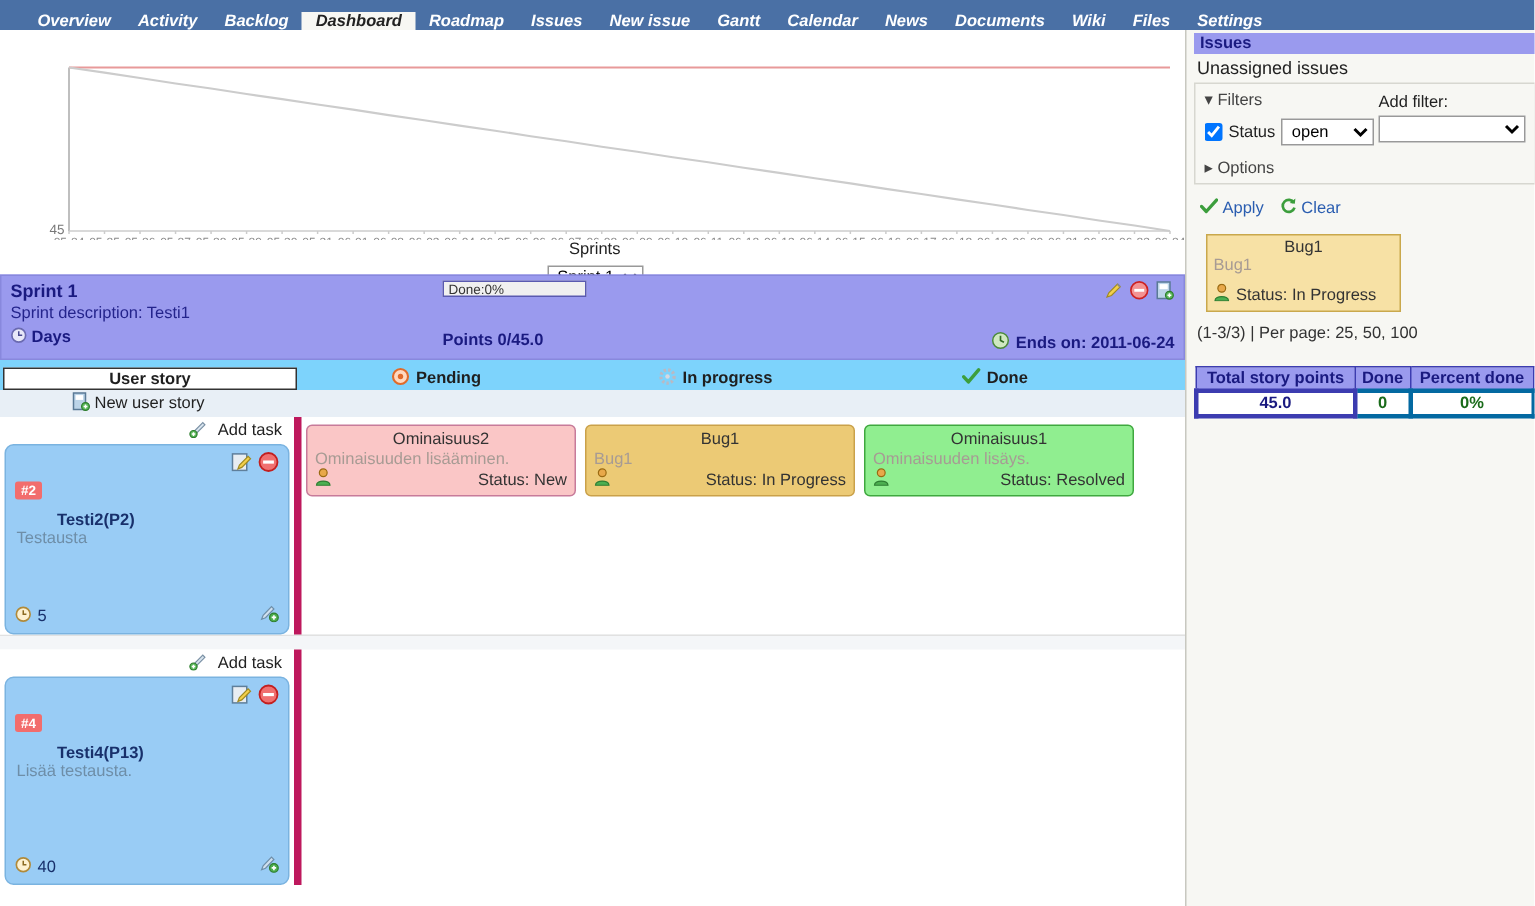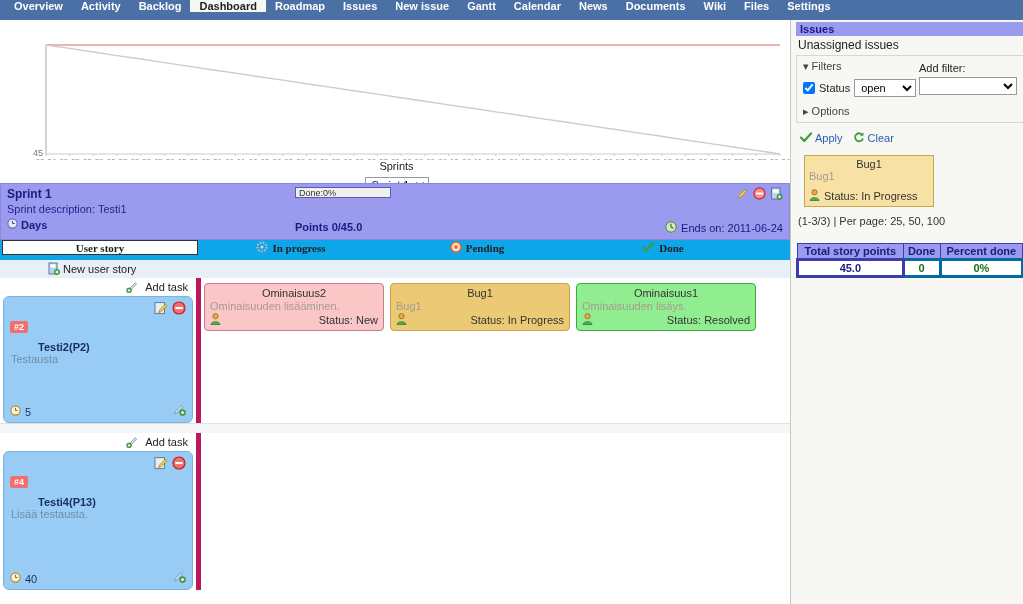--- a/index.html
+++ b/index.html
@@ -11,23 +11,24 @@
     font-family: "Liberation Sans", sans-serif;
     font-size: 11px;
     color: #333;
   }
 
   
   #topnav {
     height: 20px;
     background: #4a70a5;
     display: flex;
-    align-items: flex-start;
-    padding-left: 5px;
+    align-items: flex-end;
+    padding-left: 16px;
     position: relative;
+    font-style: italic;
   }
   #topnav .tab {
     display: flex; align-items: center;
     padding: 0 9px;
     color: #ffffff;
     font-weight: bold;
     font-size: 11px;
     white-space: nowrap;
     cursor: pointer;
     text-decoration: none;
@@ -117,31 +118,30 @@
   #hdricons {
     position: absolute; right: 6px; top: 3px;
     display: flex; gap: 4px; align-items:center;
   }
   #hdrpoints {
     position: absolute; left: 294px; top: 37px;
     font-weight: bold; font-size: 11px; color:#1a1a80;
   }
   #hdrends {
     position: absolute; right: 6px; top: 37px;
-    font-weight: normal; font-size: 11px; color:#1a1a80;
+    font-weight: bold; font-size: 11px; color:#1a1a80;
     display:flex; align-items:center; gap:4px;
   }
 
   
   #colhdrs {
     display: flex;
     height: 20px;
-    background: #0ea5e9;
-    align-items: flex-start;
-    font-family: Liberation Serif, serif;
+    background: #7dd3fc;
+    align-items: flex-end;
   }
   #colhdrs .ch {
     display: flex; align-items:center; justify-content:center;
     gap: 4px;
     font-weight: bold; font-size: 11px; color: #1f1f1f;
     height: 16px;
   }
   #colhdrs .ch.us {
     width: 196px; margin-left: 2px;
     background: #ffffff;
@@ -468,37 +468,37 @@
             </svg>
         </span>
         <span>Ends on: 2011-06-24</span>
       </div>
     </div>
 
     <div id="colhdrs">
       <div class="ch us">
         <span>User story</span>
       </div>
+      <div class="ch pend">
+        <span class="ico">
+          <svg width="12" height="12" viewBox="0 0 12 12">
+              <circle cx="6" cy="6" r="5" fill="#ffd9c0" stroke="#e06b2a" stroke-width="1.4"></circle>
+              <circle cx="6" cy="6" r="1.8" fill="#e06b2a"></circle>
+            </svg>
+        </span>
+        <span>Pending</span>
+      </div>
       <div class="ch prog">
         <span class="ico">
           <svg width="12" height="12" viewBox="0 0 12 12">
               <circle cx="6" cy="6" r="4.4" fill="none" stroke="#b9b9c4" stroke-width="2.2" stroke-dasharray="1.6 1.4"></circle>
               <circle cx="6" cy="6" r="1.5" fill="#d8d8e0"></circle>
             </svg>
         </span>
         <span>In progress</span>
-      </div>
-      <div class="ch pend">
-        <span class="ico">
-          <svg width="12" height="12" viewBox="0 0 12 12">
-              <circle cx="6" cy="6" r="5" fill="#ffd9c0" stroke="#e06b2a" stroke-width="1.4"></circle>
-              <circle cx="6" cy="6" r="1.8" fill="#e06b2a"></circle>
-            </svg>
-        </span>
-        <span>Pending</span>
       </div>
       <div class="ch done">
         <span class="ico">
           <svg width="13" height="12" viewBox="0 0 13 12">
               <path d="M1.5 6.2 L4.6 9.6 L11.4 1.6" stroke="#3c9e3c" stroke-width="2.3" fill="none" stroke-linecap="round" stroke-linejoin="round"></path>
             </svg>
         </span>
         <span>Done</span>
       </div>
     </div>

